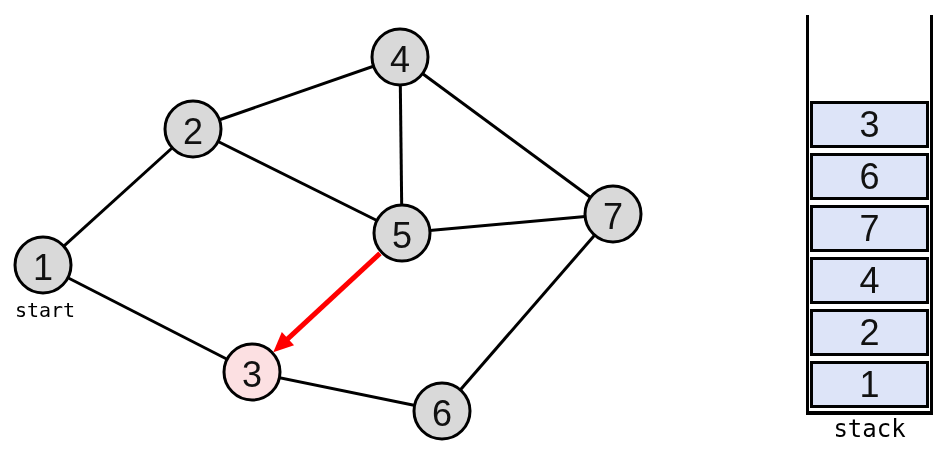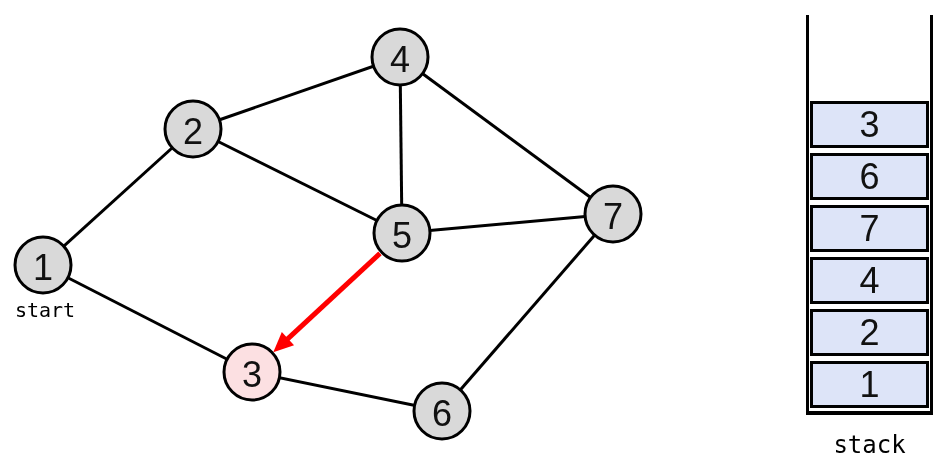--- a/index.html
+++ b/index.html
@@ -41,21 +41,21 @@
     height: 47px;
     border: 3px solid #000;
     display: flex;
     align-items: center;
     justify-content: center;
     font-size: 36px;
     color: #111111;
     line-height: 1;
   }
   .stack-label {
-    margin-top: 16px;
+    margin-top: 0;
     text-align: center;
     font-family: "DejaVu Sans Mono", monospace;
     font-size: 24px;
     color: #000000;
   }
 </style>
 </head>
 <body>
 
 <div class="canvas">

